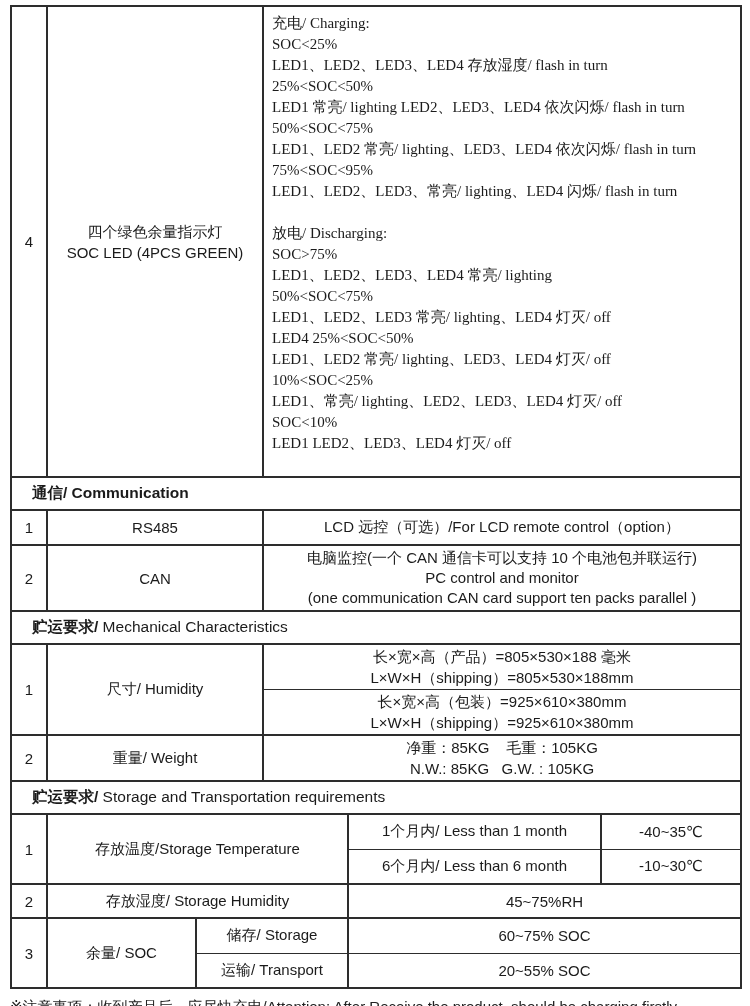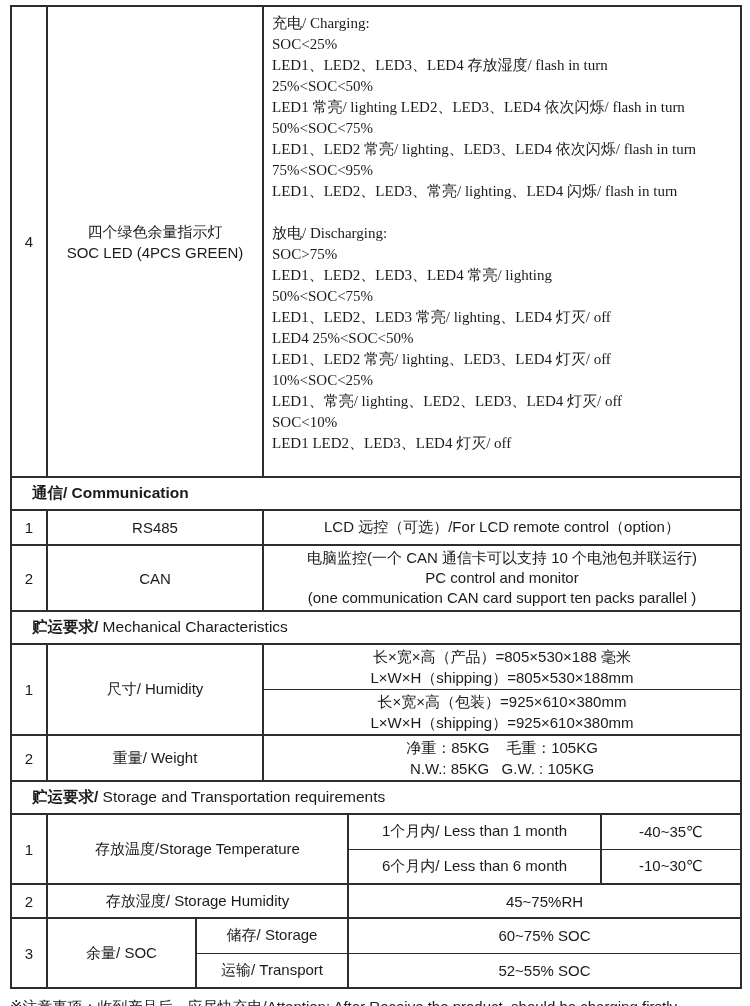--- a/index.html
+++ b/index.html
@@ -179,19 +179,19 @@
       <td colspan="2">45~75%RH</td>
     </tr>
     <tr class="r-soc">
       <td rowspan="2">3</td>
       <td rowspan="2">余量/ SOC</td>
       <td colspan="2" class="thin-b">储存/ Storage</td>
       <td colspan="2" class="thin-b">60~75% SOC</td>
     </tr>
     <tr class="r-soc">
       <td colspan="2" class="thin-t">运输/ Transport</td>
-      <td colspan="2" class="thin-t">52~55% SOC</td>
+      <td colspan="2" class="thin-t">20~55% SOC</td>
     </tr>
   </tbody>
     </table>
 
   <div class="footer-note">※注意事项：收到产品后，应尽快充电/Attention: After Receive the product, should be charging firstly</div>
 </div>
 
 </body></html>

